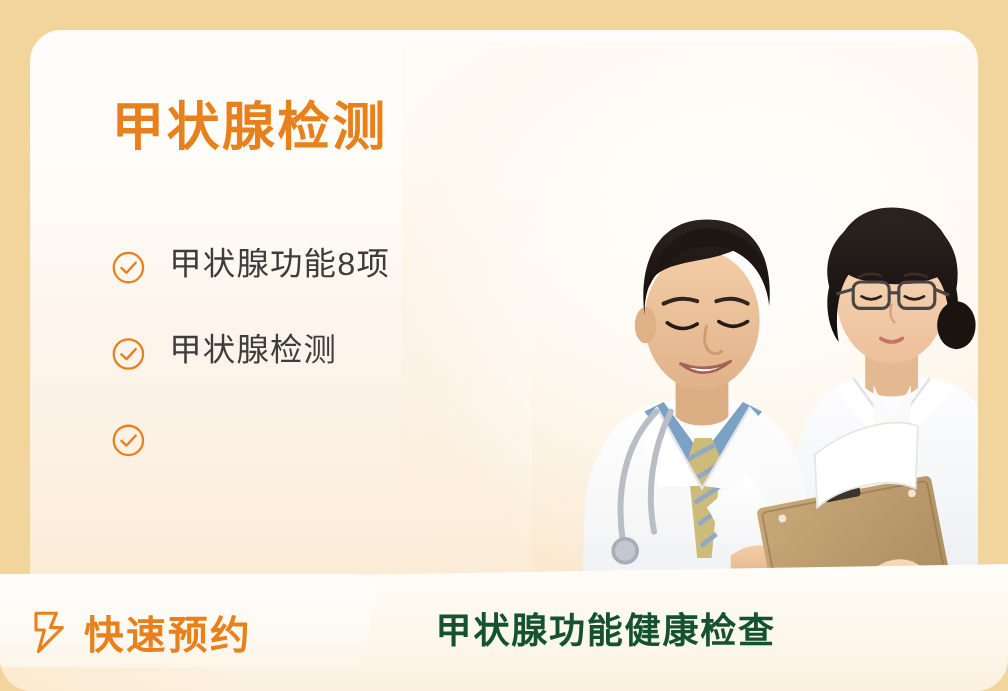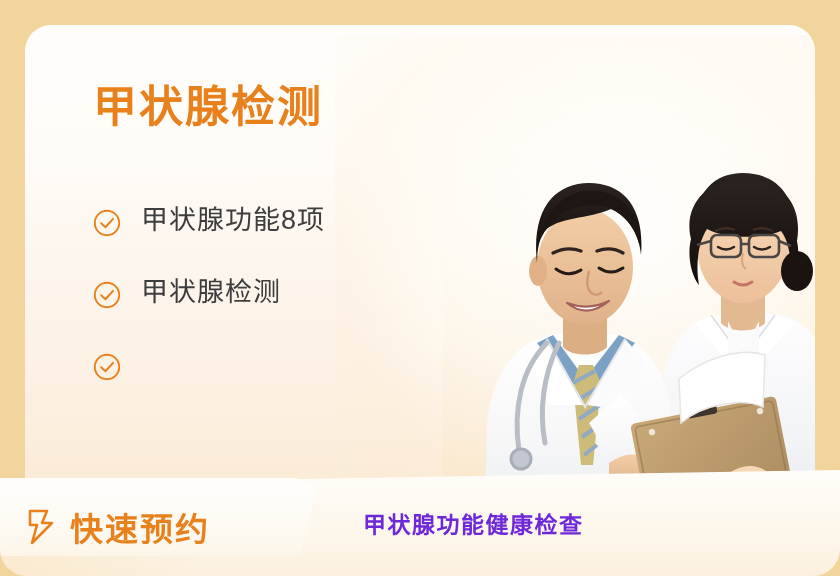--- a/index.html
+++ b/index.html
@@ -167,23 +167,23 @@
     letter-spacing: 2px;
     white-space: nowrap;
   }
   .bar-caption {
     position: absolute;
     left: 363px;
     top: 0;
     height: 106px;
     display: flex;
     align-items: center;
-    font-size: 23px;
+    font-size: 30px;
     font-weight: bold;
-    color: #6d28d9;
+    color: #14532d;
     letter-spacing: 1.5px;
     white-space: nowrap;
   }
 </style>
 </head>
 <body>
 
 <div id="banner">
 
   <div class="card">

